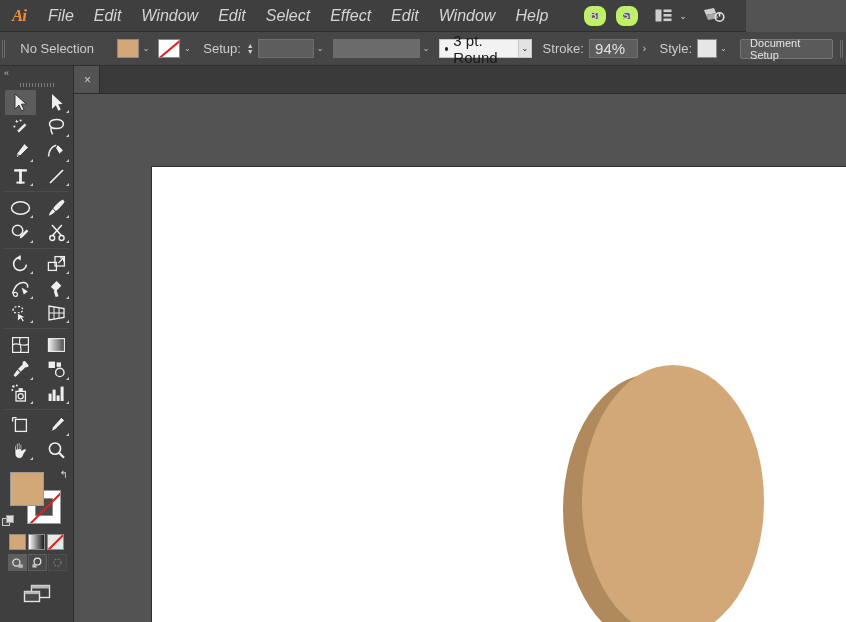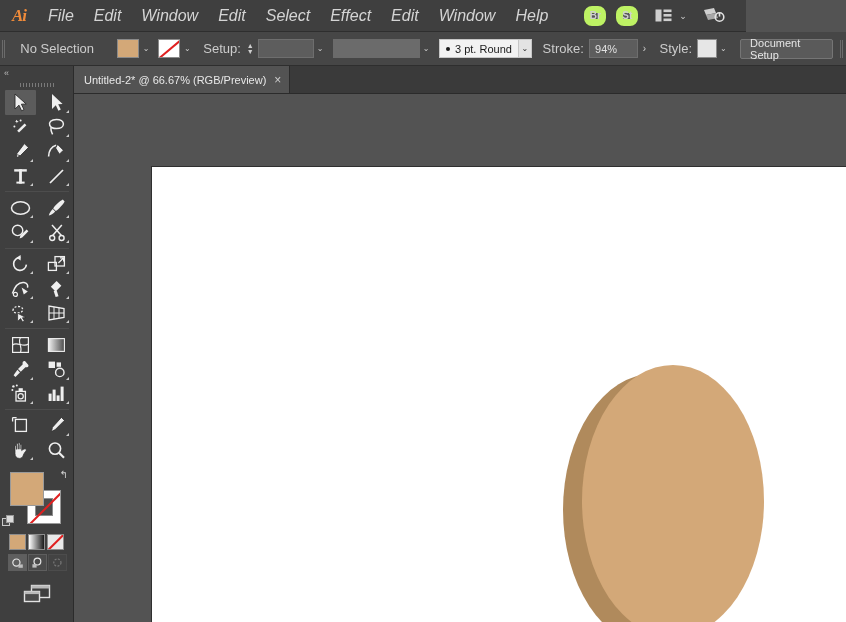--- a/index.html
+++ b/index.html
@@ -73,21 +73,21 @@
   .caret-btn {
     width:14px; height:19px; display:flex; align-items:center; justify-content:center;
     font-size:8px; color:#cfcfcf; cursor:default;
   }
   .stepper { display:flex; flex-direction:column; align-items:center; justify-content:center;
     width:11px; height:20px; color:#cfcfcf; line-height:6px; font-size:7px;}
 
   .field {
     height:19px; background:#5d5d5d; border:1px solid #6e6e6e;
     display:flex; align-items:center; padding:0 5px;
-    font-size:11px; color:#e0e0e0;
+    font-size:15px; color:#e0e0e0;
   }
   .field.empty-stroke { width:62px; }
   .field.wide-dash { width:96px; background:#6b6b6b; border:1px solid #6b6b6b;}
   .field.brush {
     width:88px; background:#f2f2f2; color:#1a1a1a;
     border:1px solid #c6c6c6; justify-content:center; gap:5px;
   }
   .field.opacity { width:54px; }
   .brush-dot { width:4px;height:4px;border-radius:50%;background:#1a1a1a; }
   .caret-on-light {
@@ -292,21 +292,20 @@
     <div class="doc-setup-btn">Document Setup</div>
 
     <div style="width:6px"></div>
     <div class="grip">
         <i></i>
       </div>
   </div>
 
   <div class="tabbar">
     <div class="doc-tab">
-      <span>Untitled-2* @ 66.67% (RGB/Preview)</span>
       <span class="tab-close">×</span>
     </div>
   </div>
 
   <div class="toolpanel">
     <div class="tp-head">
       <span class="tp-chev">«</span>
     </div>
     <div class="tp-grip">
         <i></i>

